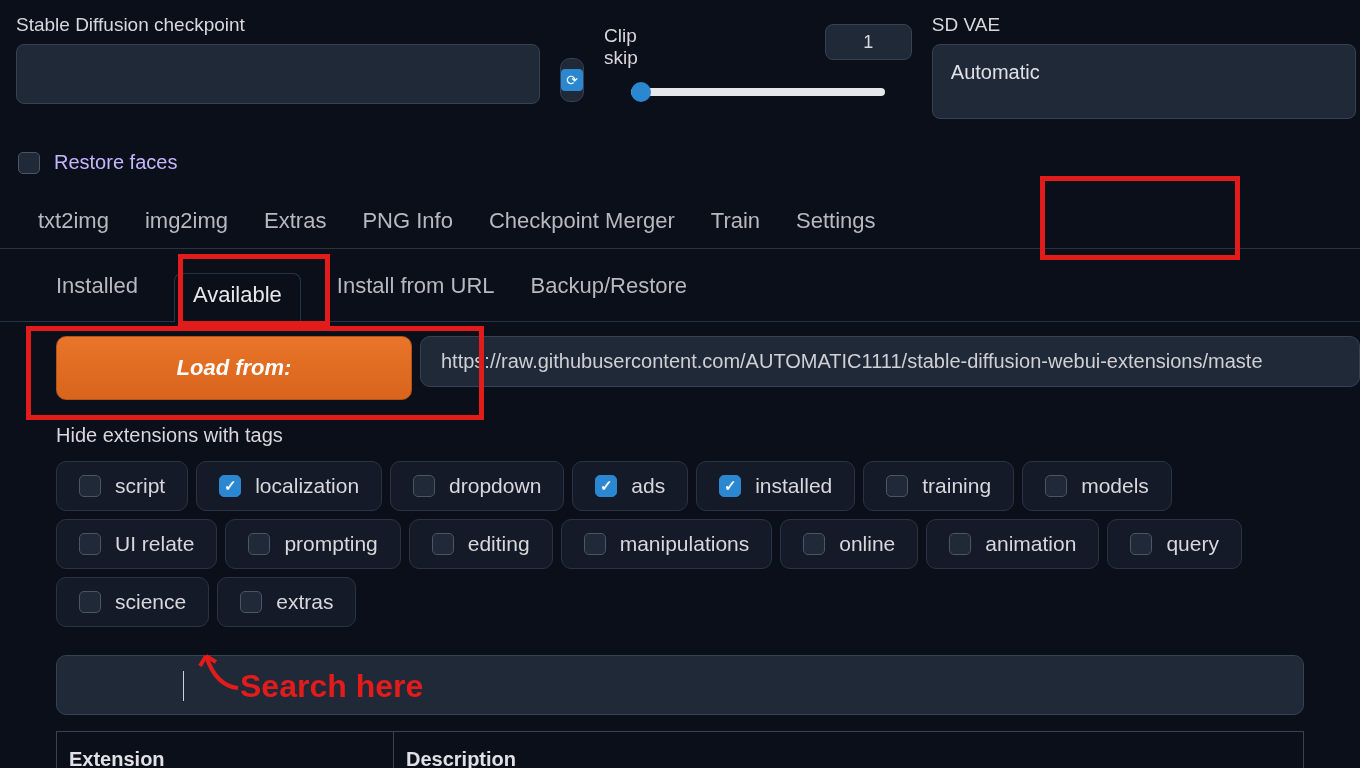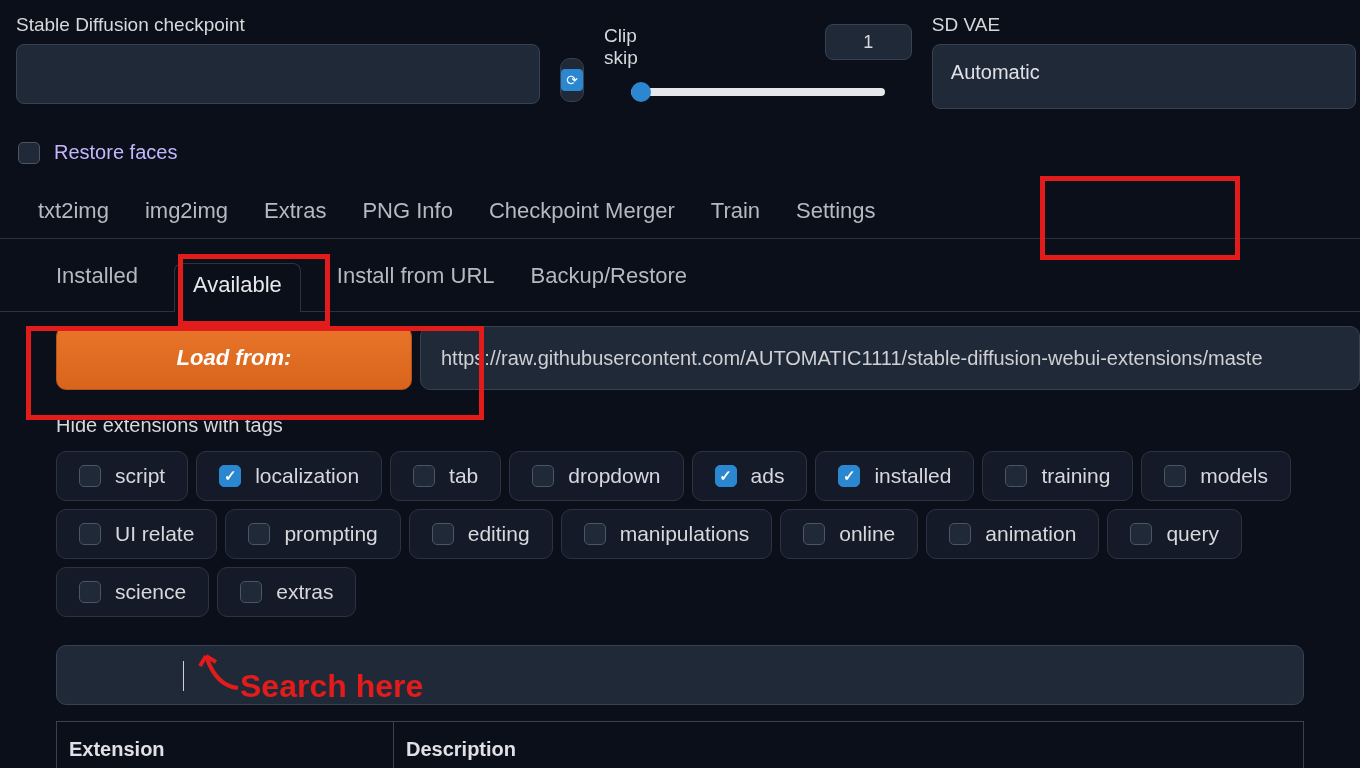--- a/index.html
+++ b/index.html
@@ -61,21 +61,21 @@
   margin-top: 4px;
 }
 .slider-thumb {
   width: 20px; height: 20px;
   background: #2a87d0;
   border-radius: 50%;
   position: absolute;
   left: 0; top: -6px;
 }
 .vae-select {
-  width: 424px; height: 65px;
+  width: 424px; height: 75px;
   background: #1f2937;
   border: 1px solid #374151;
   border-radius: 8px;
   padding: 16px 18px;
   font-size: 20px; color: #e0e0e6;
 }
 .restore-row {
   display: flex; align-items: center; gap: 14px;
   padding: 24px 18px 10px 18px;
 }
@@ -144,21 +144,21 @@
   border: 1px solid #b5521a;
   border-radius: 10px;
   color: #fff;
   font-size: 22px; font-weight: 600;
   display: flex; align-items: center; justify-content: center;
   cursor: pointer;
   font-style: italic;
 }
 .url-input {
   flex: 1;
-  height: 64px;
+  height: 51px;
   background: #1f2937;
   border: 1px solid #374151;
   border-radius: 10px;
   padding: 0 20px;
   font-size: 20px; color: #d0d0d4;
   white-space: nowrap;
   overflow: hidden;
   display: flex;
   align-items: center;
 }
@@ -284,24 +284,20 @@
     <div class="tag-chip">
       <div class="checkbox"></div>
       <div class="tag-label">script</div>
     </div>
     <div class="tag-chip">
       <div class="checkbox checked"></div>
       <div class="tag-label">localization</div>
     </div>
     <div class="tag-chip">
       <div class="checkbox"></div>
-      <div class="tag-label">tab</div>
-    </div>
-    <div class="tag-chip">
-      <div class="checkbox"></div>
       <div class="tag-label">dropdown</div>
     </div>
     <div class="tag-chip">
       <div class="checkbox checked"></div>
       <div class="tag-label">ads</div>
     </div>
     <div class="tag-chip">
       <div class="checkbox checked"></div>
       <div class="tag-label">installed</div>
     </div>

